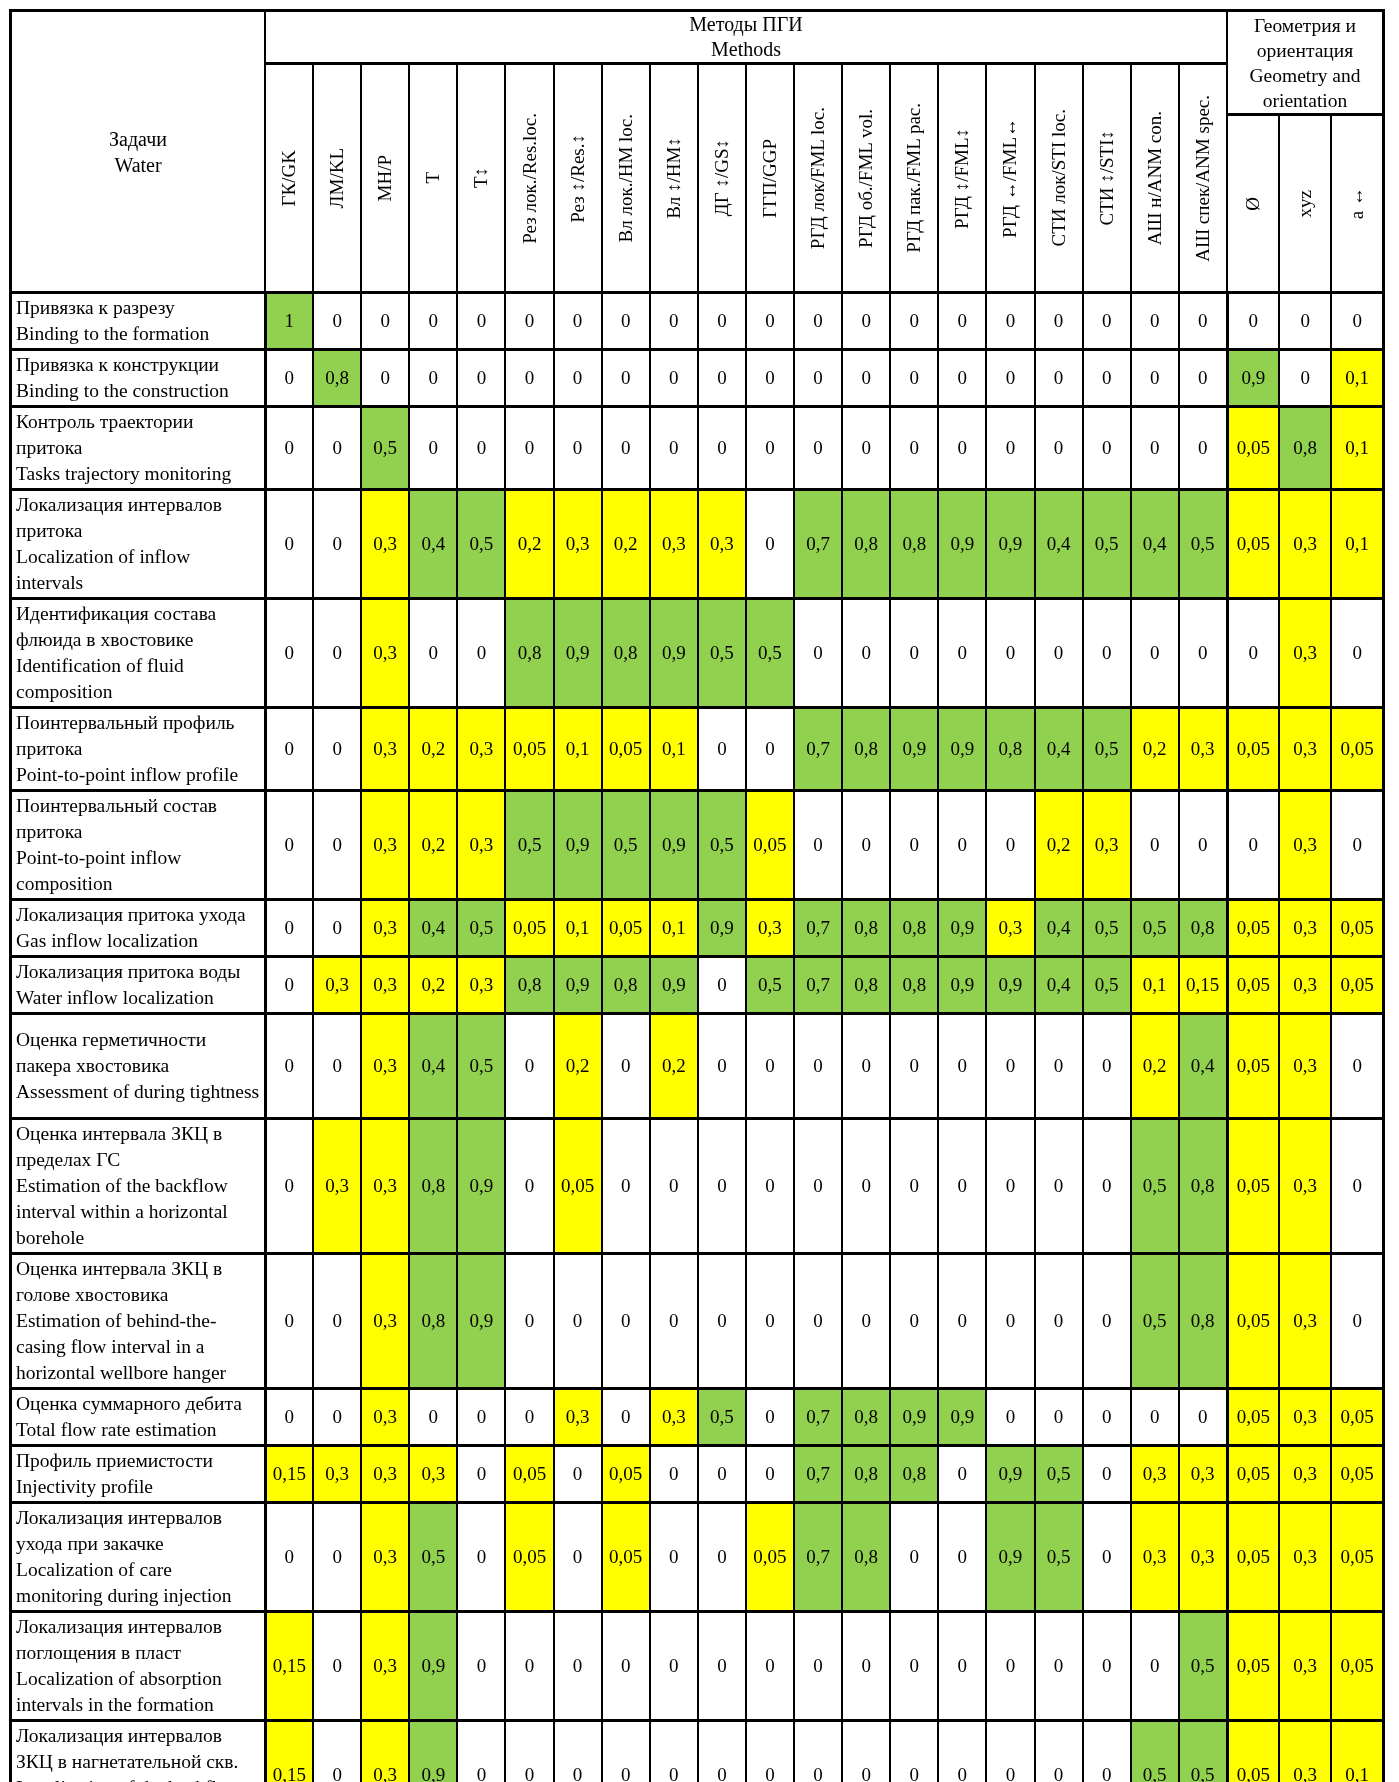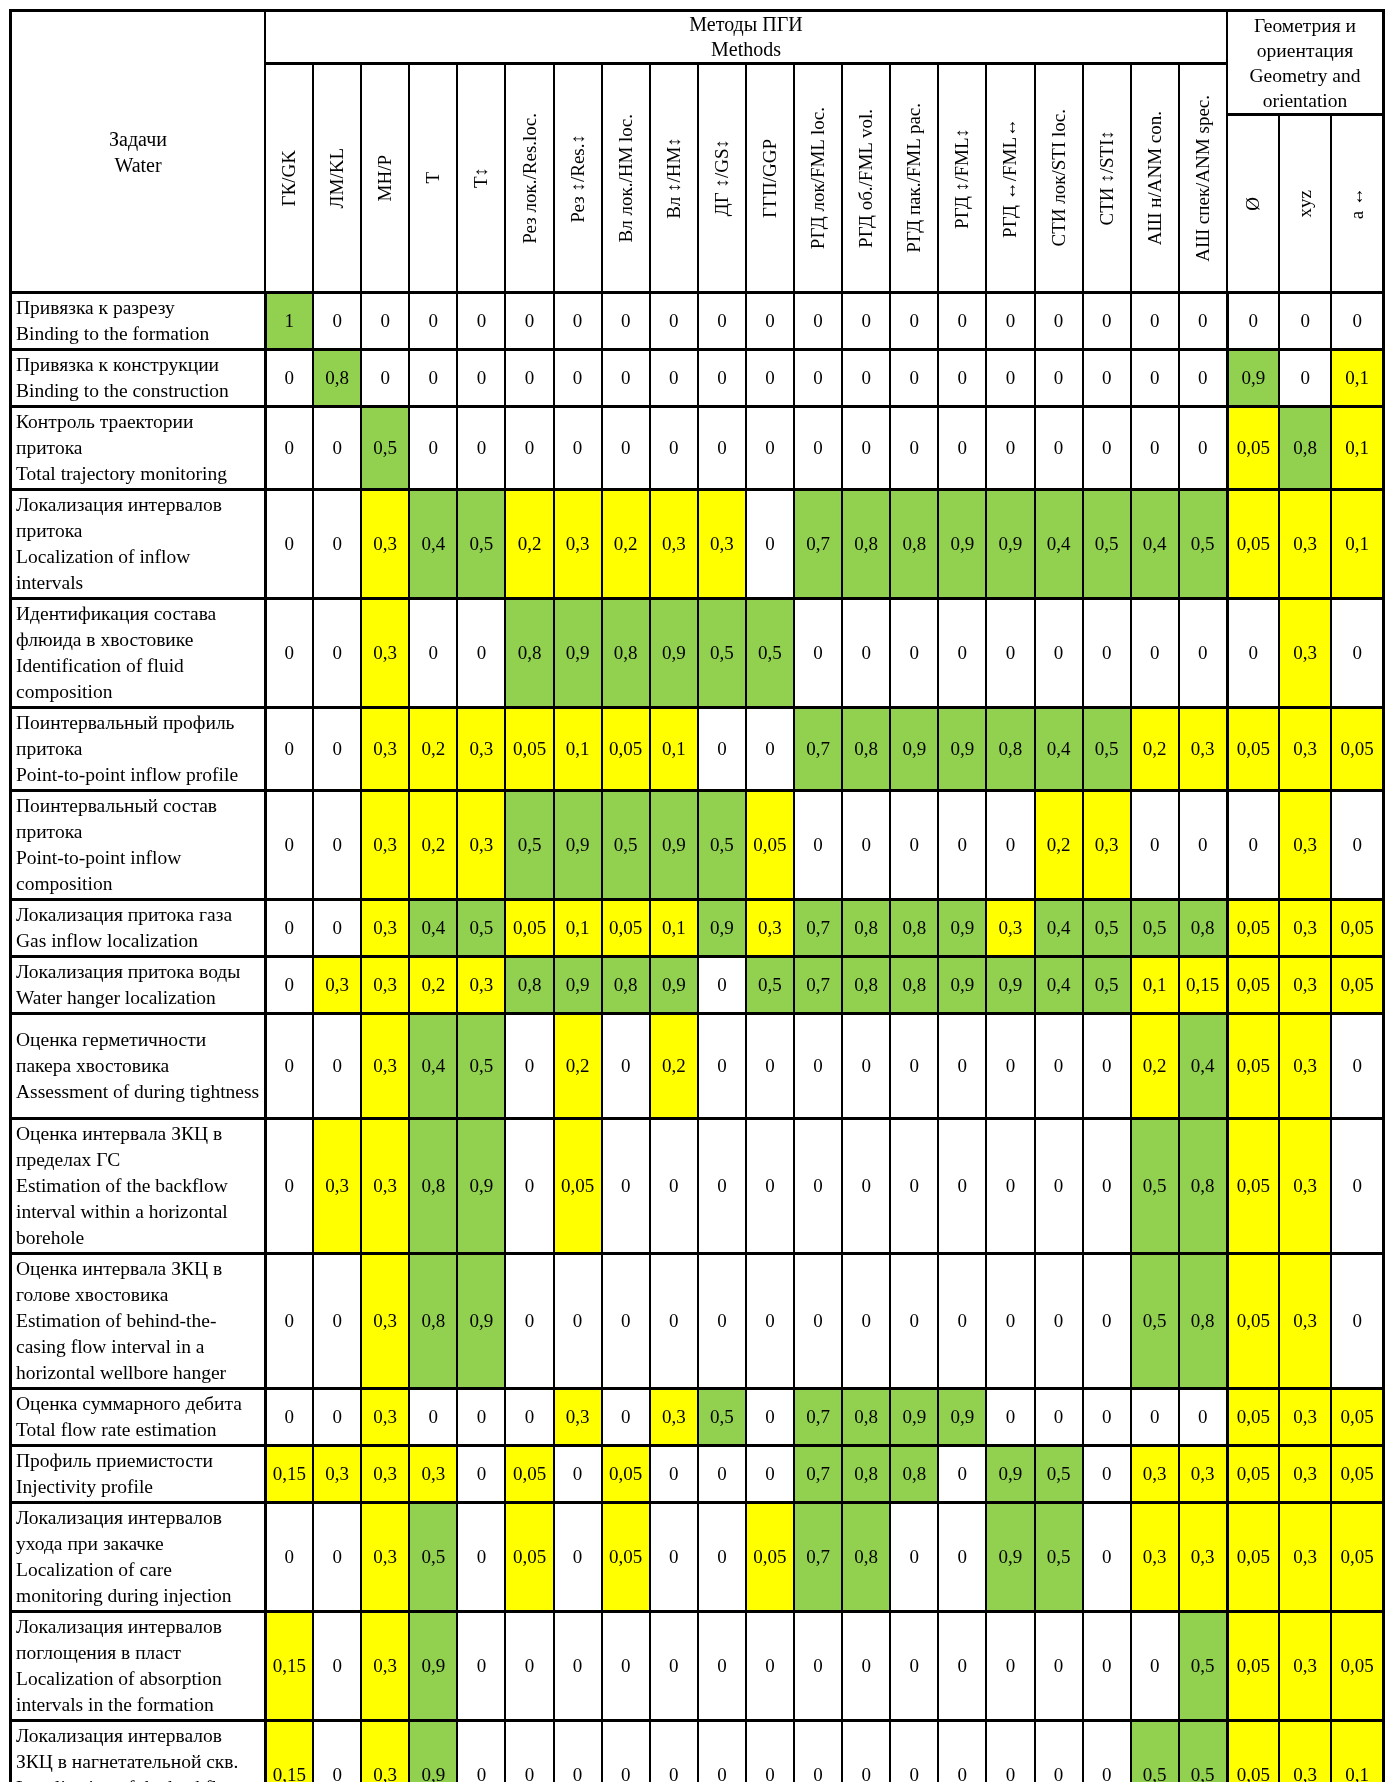--- a/index.html
+++ b/index.html
@@ -175,21 +175,21 @@
           <td class="val" style="background: rgb(255, 255, 255);">0</td>
           <td class="val" style="background: rgb(255, 255, 255);">0</td>
           <td class="val" style="background: rgb(255, 255, 255);">0</td>
           <td class="val sep-left" style="background: rgb(146, 208, 80);">0,9</td>
           <td class="val" style="background: rgb(255, 255, 255);">0</td>
           <td class="val" style="background: rgb(255, 255, 0);">0,1</td>
         </tr>
         <tr style="height: 79px;">
           <td class="task">
             <span>Контроль траектории притока</span>
-            <span>Total trajectory monitoring</span>
+            <span>Tasks trajectory monitoring</span>
           </td>
           <td class="val sep-left" style="background: rgb(255, 255, 255);">0</td>
           <td class="val" style="background: rgb(255, 255, 255);">0</td>
           <td class="val" style="background: rgb(146, 208, 80);">0,5</td>
           <td class="val" style="background: rgb(255, 255, 255);">0</td>
           <td class="val" style="background: rgb(255, 255, 255);">0</td>
           <td class="val" style="background: rgb(255, 255, 255);">0</td>
           <td class="val" style="background: rgb(255, 255, 255);">0</td>
           <td class="val" style="background: rgb(255, 255, 255);">0</td>
           <td class="val" style="background: rgb(255, 255, 255);">0</td>
@@ -319,21 +319,21 @@
           <td class="val" style="background: rgb(255, 255, 0);">0,2</td>
           <td class="val" style="background: rgb(255, 255, 0);">0,3</td>
           <td class="val" style="background: rgb(255, 255, 255);">0</td>
           <td class="val" style="background: rgb(255, 255, 255);">0</td>
           <td class="val sep-left" style="background: rgb(255, 255, 255);">0</td>
           <td class="val" style="background: rgb(255, 255, 0);">0,3</td>
           <td class="val" style="background: rgb(255, 255, 255);">0</td>
         </tr>
         <tr style="height: 53px;">
           <td class="task">
-            <span>Локализация притока газа</span>
+            <span>Локализация притока ухода</span>
             <span>Gas inflow localization</span>
           </td>
           <td class="val sep-left" style="background: rgb(255, 255, 255);">0</td>
           <td class="val" style="background: rgb(255, 255, 255);">0</td>
           <td class="val" style="background: rgb(255, 255, 0);">0,3</td>
           <td class="val" style="background: rgb(146, 208, 80);">0,4</td>
           <td class="val" style="background: rgb(146, 208, 80);">0,5</td>
           <td class="val" style="background: rgb(255, 255, 0);">0,05</td>
           <td class="val" style="background: rgb(255, 255, 0);">0,1</td>
           <td class="val" style="background: rgb(255, 255, 0);">0,05</td>
@@ -349,21 +349,21 @@
           <td class="val" style="background: rgb(146, 208, 80);">0,5</td>
           <td class="val" style="background: rgb(146, 208, 80);">0,5</td>
           <td class="val" style="background: rgb(146, 208, 80);">0,8</td>
           <td class="val sep-left" style="background: rgb(255, 255, 0);">0,05</td>
           <td class="val" style="background: rgb(255, 255, 0);">0,3</td>
           <td class="val" style="background: rgb(255, 255, 0);">0,05</td>
         </tr>
         <tr style="height: 54px;">
           <td class="task">
             <span>Локализация притока воды</span>
-            <span>Water hanger localization</span>
+            <span>Water inflow localization</span>
           </td>
           <td class="val sep-left" style="background: rgb(255, 255, 255);">0</td>
           <td class="val" style="background: rgb(255, 255, 0);">0,3</td>
           <td class="val" style="background: rgb(255, 255, 0);">0,3</td>
           <td class="val" style="background: rgb(255, 255, 0);">0,2</td>
           <td class="val" style="background: rgb(255, 255, 0);">0,3</td>
           <td class="val" style="background: rgb(146, 208, 80);">0,8</td>
           <td class="val" style="background: rgb(146, 208, 80);">0,9</td>
           <td class="val" style="background: rgb(146, 208, 80);">0,8</td>
           <td class="val" style="background: rgb(146, 208, 80);">0,9</td>

